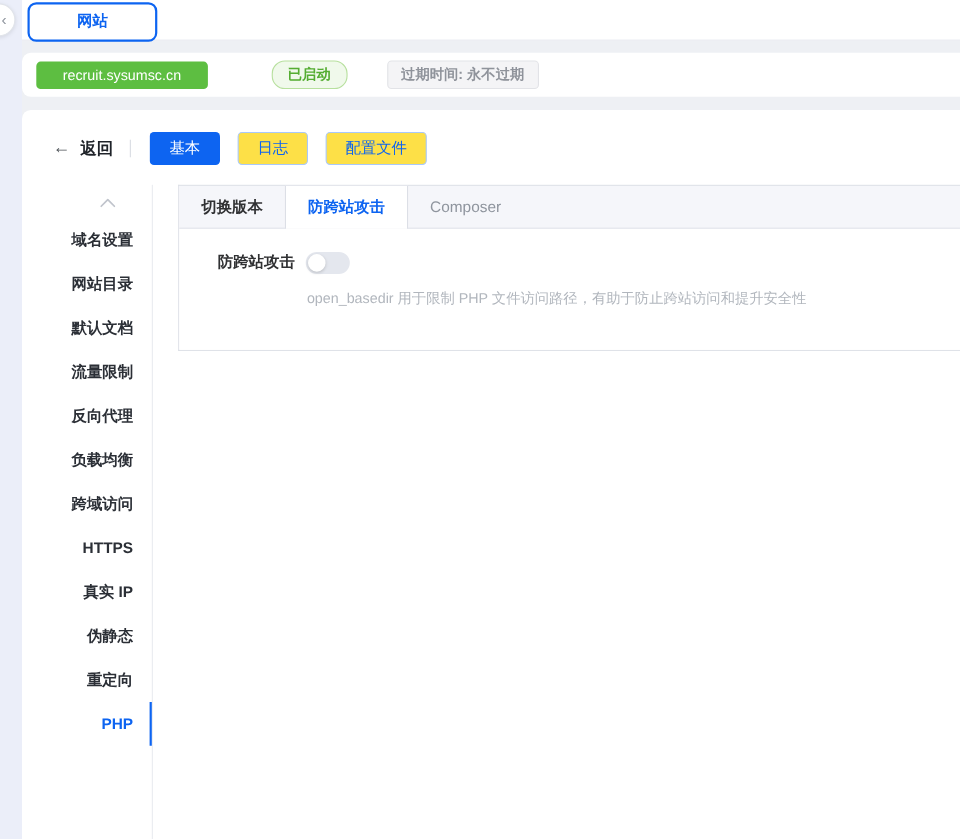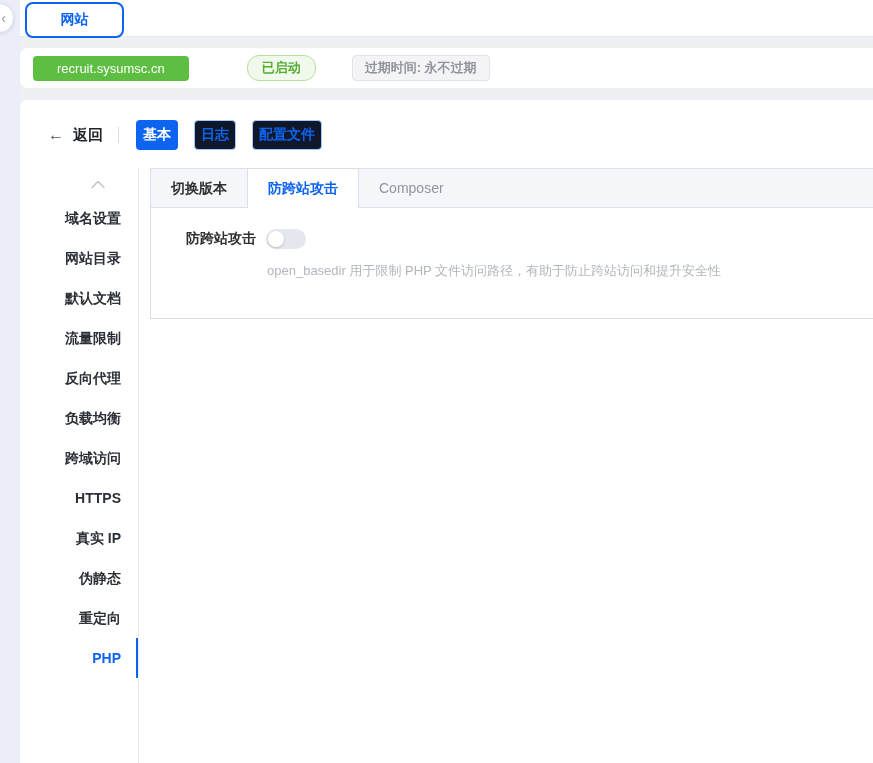--- a/index.html
+++ b/index.html
@@ -9,21 +9,21 @@
     font-family:"Liberation Sans","DejaVu Sans",sans-serif;
     background:#eef0f4;
     color:#303133;
   }
   
   .left-strip { position:absolute; left:0; top:0; width:20px; height:763px; background:#ebeef9; }
 
   
   .top-bar { position:absolute; left:20px; right:0; top:0; height:37px; background:#ffffff; border-bottom:1px solid #e7e9ef; }
   .site-tab {
-    position:absolute; left:25px; top:2px; width:99px; height:36px;
+    position:absolute; left:25px; top:2px; width:118px; height:36px;
     background:#fff; border:2px solid #0d64f1; border-radius:8px;
     color:#0d64f1; font-size:14px; font-weight:bold;
     display:flex; align-items:center; justify-content:center; z-index:3; cursor:pointer;
   }
   .back-circle {
     position:absolute; left:-16px; top:3px; width:30px; height:30px; border-radius:50%;
     background:#fff; border:1px solid #e1e4ea; box-shadow:0 1px 4px rgba(0,0,0,.10);
     color:#8f959e; font-size:14px; z-index:5;
     display:flex; align-items:center; justify-content:flex-end; padding-right:7px; cursor:pointer;
   }
@@ -38,40 +38,40 @@
   .status-pill  { margin-left:58px; background:#f0f9eb; border:1px solid #b7e09e; color:#55ad32; font-size:13px; font-weight:600; padding:3px 14px; border-radius:12px; }
   .expire-badge { margin-left:36px; background:#f4f4f6; border:1px solid #e2e3e7; color:#8f939b; font-size:13px; font-weight:600; padding:3px 12px; border-radius:4px; }
 
   
   .main-card { position:absolute; left:20px; right:0; top:100px; bottom:0; background:#fff; border-radius:8px 0 0 0; overflow:hidden; }
 
   .toolbar { height:30px; margin:20px 0 0 28px; display:flex; align-items:center; }
   .back-btn { display:flex; align-items:center; gap:9px; color:#1f2329; font-size:15px; font-weight:bold; cursor:pointer; }
   .back-btn .arrow { color:#4e5358; font-size:16px; font-weight:normal; }
   .tb-divider { width:1px; height:16px; background:#d9dce3; margin:0 17px 0 15px; }
-  .btn { height:30px; border-radius:4px; font-size:14px; font-weight:bold; padding:0 6px; display:flex; align-items:center; cursor:pointer; border:1px solid transparent; }
+  .btn { height:30px; border-radius:4px; font-size:14px; font-weight:normal; padding:0 17px; display:flex; align-items:center; cursor:pointer; border:1px solid transparent; }
   .btn + .btn { margin-left:16px; }
   .btn-primary { background:#0d64f1; color:#fff; }
-  .btn-plain   { background:#0f172a; border-color:#a9c8fa; color:#0d64f1; }
+  .btn-plain   { background:#fde047; border-color:#a9c8fa; color:#0d64f1; }
 
   .body-row { display:flex; height:613px; margin-top:18px; }
 
   
   .side-menu { width:119px; border-right:1px solid #e9ebf0; padding-top:4px; flex:none; }
   .menu-scroll { height:26px; text-align:right; padding-right:33px; color:#c0c4cc; cursor:pointer; }
   .menu-scroll svg { margin-top:8px; }
   .menu-item {
     height:40px; line-height:40px; font-size:14px; font-weight:600; color:#2b2f36;
     text-align:right; padding-right:17px; cursor:pointer; white-space:nowrap;
   }
   .menu-item.active { color:#0d64f1; box-shadow:inset -2px 0 0 #0d64f1; }
 
   
   .content-col { flex:1; padding:0 0 0 11px; min-width:0; }
-  .tab-card { border:1px solid #dcdfe6; border-right:none; }
+  .tab-card { border:1px solid #dcdfe6; border-right:none;margin-left:12px; }
   .tab-header { display:flex; background:#f5f6fa; border-bottom:1px solid #dcdfe6; height:39px; }
   .tab { padding:0 20px; line-height:39px; font-size:14px; font-weight:600; color:#303133; cursor:pointer; white-space:nowrap; }
   .tab.active { background:#fff; color:#0d64f1; border-left:1px solid #dcdfe6; border-right:1px solid #dcdfe6; margin-bottom:-1px; }
   .tab.muted { color:#8f959e; font-weight:normal; }
   .tab-body { height:110px; background:#fff; padding:21px 20px 0 35px; }
   .form-row { display:flex; align-items:center; }
   .form-label { font-size:14px; font-weight:600; color:#303133; }
   .switch { width:40px; height:20px; border-radius:10px; background:#e4e7ee; margin-left:10px; position:relative; cursor:pointer; flex:none; }
   .switch .knob { position:absolute; left:2px; top:2px; width:16px; height:16px; border-radius:50%; background:#fff; box-shadow:0 1px 3px rgba(0,0,0,.18); }
   .help-text { margin:13px 0 0 81px; font-size:13px; color:#b1b6bd; }

